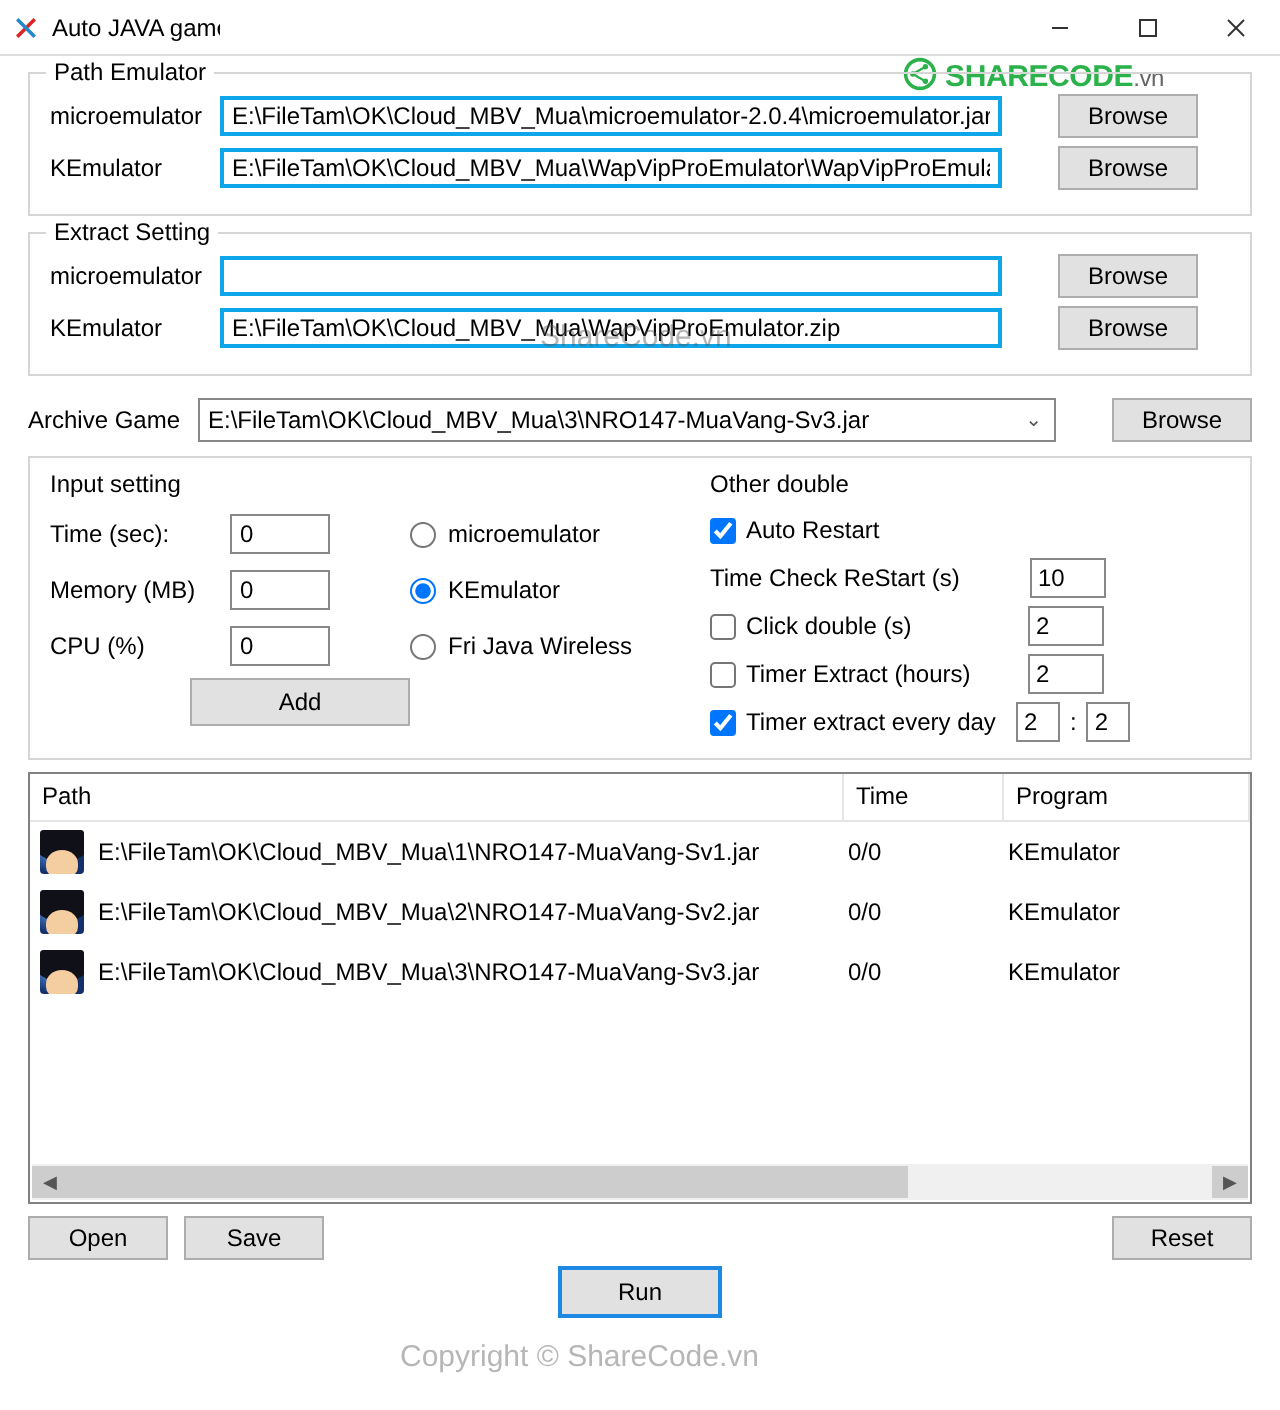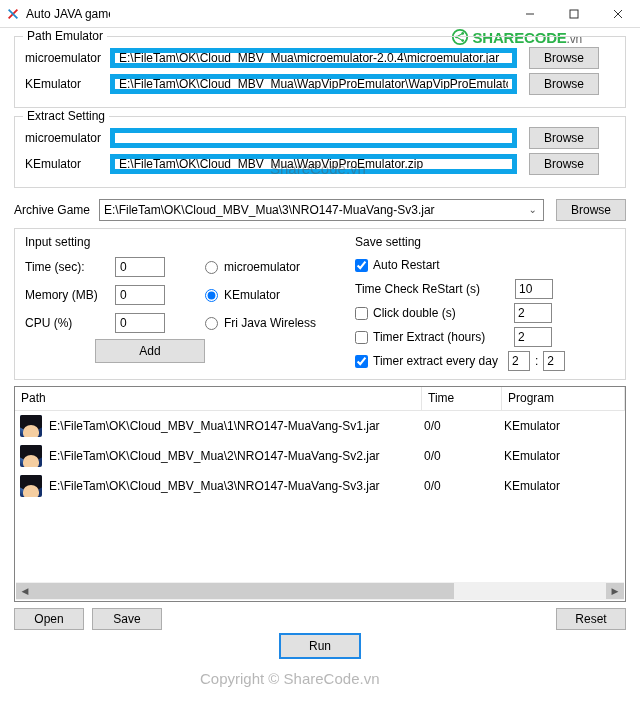--- a/index.html
+++ b/index.html
@@ -64,28 +64,28 @@
     top: -8px; left: 8px;
     background: #fff;
     padding: 0 4px;
     font-size: 12px;
   }
   .row { display:flex; align-items:center; height:26px; }
   .lbl-col { width: 85px; }
   .path-input {
     flex: 1;
     height: 20px;
-    border: 5px solid #0ea5e9;
+    border: 2px solid #0ea5e9;
     padding: 1px 4px;
     font-size: 12px;
     font-family: inherit;
   }
   .browse-btn {
     width: 70px; height: 22px;
-    margin-left: 12px;
+    margin-left: 28px;
     background: #e1e1e1;
     border: 1px solid #adadad;
     font-size: 12px;
     font-family: inherit;
     cursor: pointer;
   }
   
   .archive-row { display:flex; align-items:center; height:28px; margin-bottom:4px; }
   .archive-label { width: 85px; }
   .combo {
@@ -319,21 +319,21 @@
           <input type="radio" name="emu" checked="" style="">
           <span>KEmulator</span>
         </div>
       <div class="radio-row">
           <input type="radio" name="emu" style="">
           <span style="white-space:nowrap;overflow:hidden;width:110px;display:inline-block">Fri Java Wireless</span>
         </div>
     </div>
 
     <div class="col-other">
-      <div class="sub-title">Save setting</div>
+      <div class="sub-title">Other double</div>
       <div class="chk-row">
           <input type="checkbox" checked="" style="">
           <span>Auto Restart</span>
         </div>
       <div class="chk-row">
           <span style="width:155px">Time Check ReStart (s)</span>
           <input class="other-input" value="10" style="">
         </div>
       <div class="chk-row">
           <input type="checkbox" style="">

